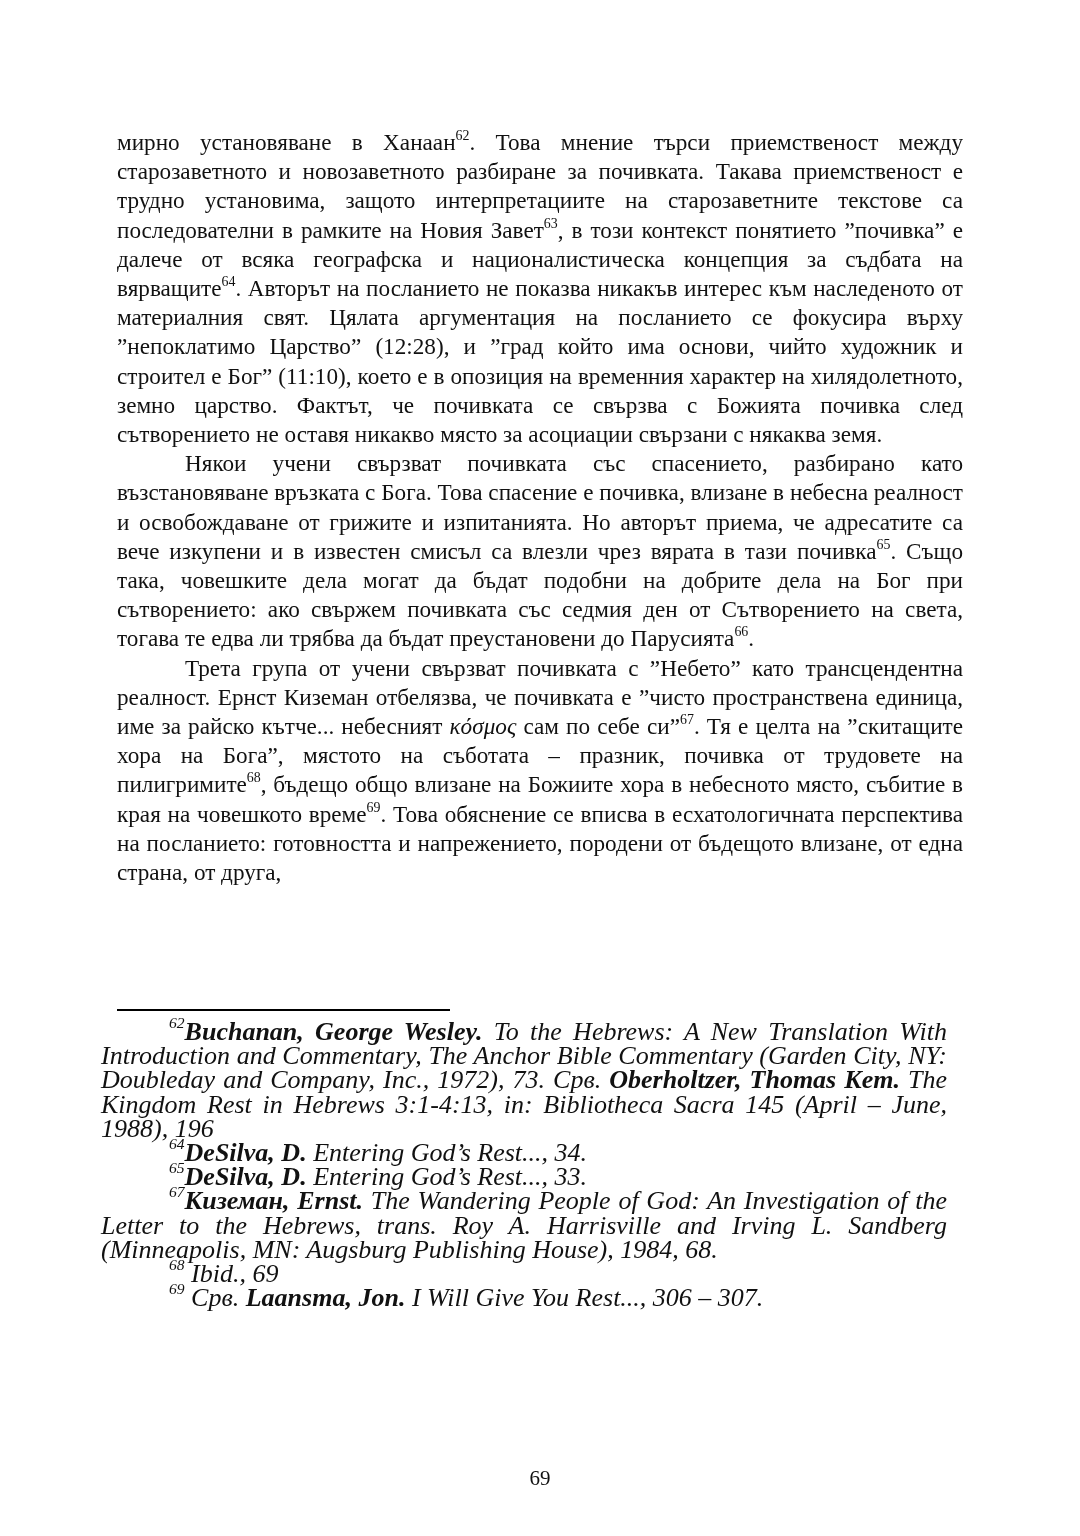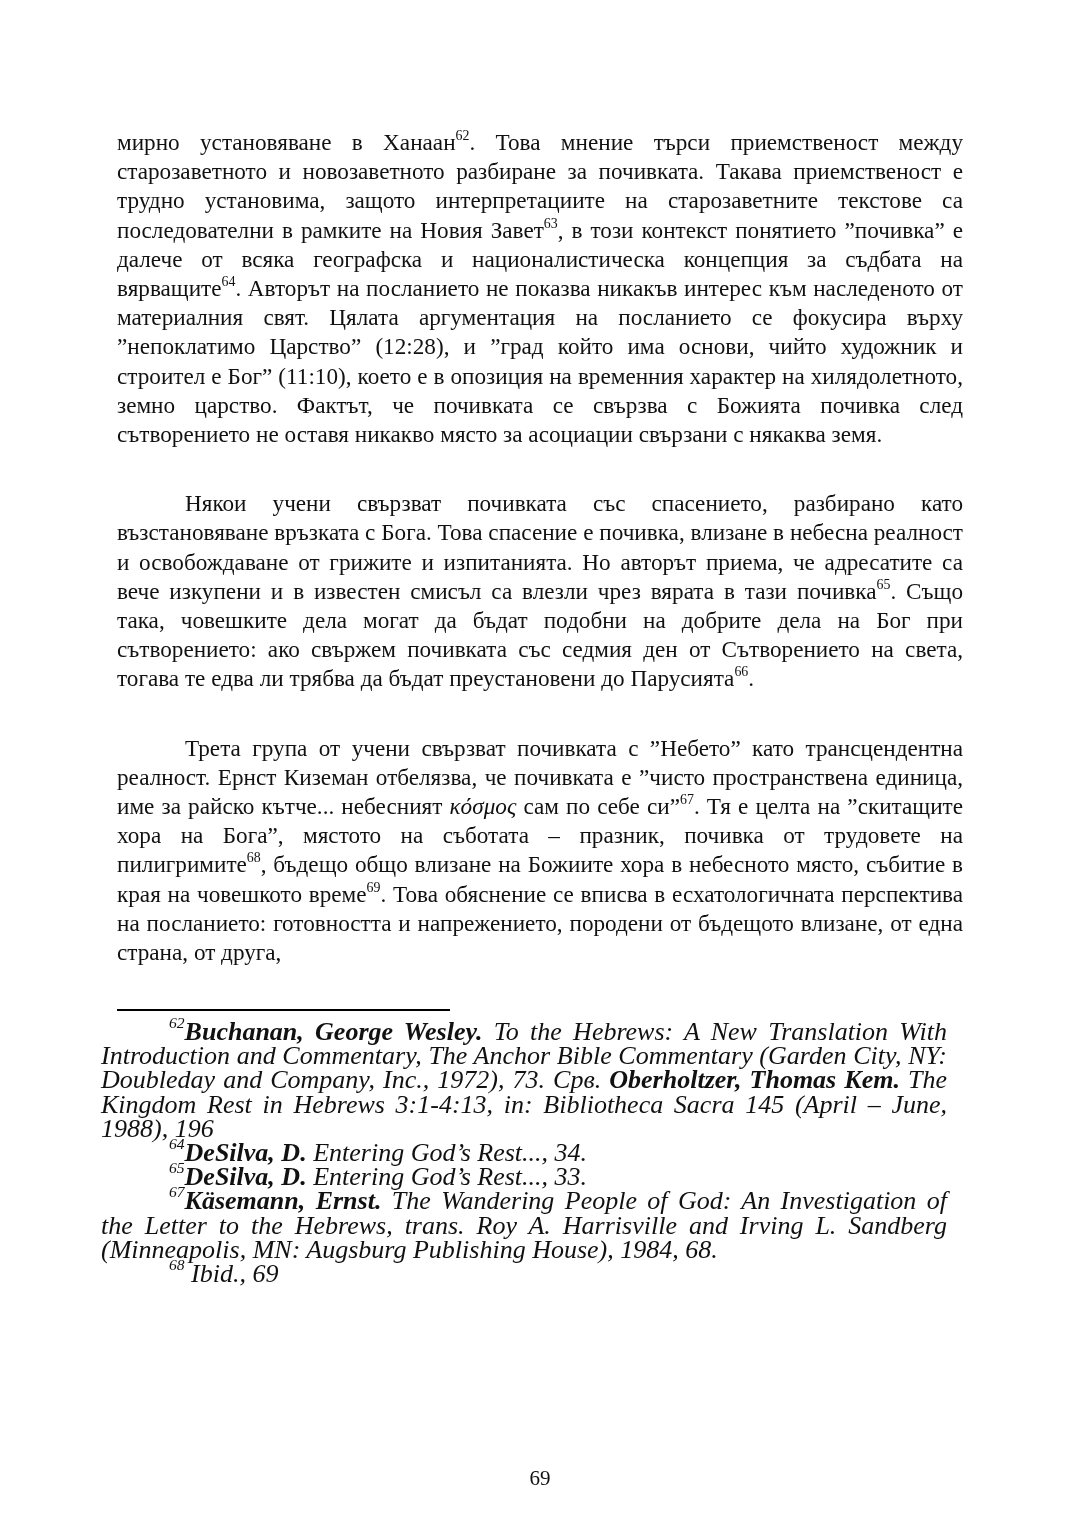--- a/index.html
+++ b/index.html
@@ -1,21 +1,21 @@
 <!DOCTYPE html>
 <html><head>
 <meta charset="utf-8">
 <style>
   html, body { margin: 0; padding: 0; background: #ffffff; }
   body { width: 1080px; height: 1536px; position: relative; overflow: hidden;
          font-family: "Liberation Serif", "DejaVu Serif", serif; color: #111; }
   .page { position: absolute; left: 117px; top: 128px; width: 846px; }
   .body-text { font-size: 23.2px; line-height: 29.2px; text-align: justify; }
   .body-text p { margin: 0; text-indent: 0; }
-  .body-text p.indent { text-indent: 68px; margin-top: 40px; }
+  .body-text p.indent { text-indent: 68px; }
   sup { font-size: 0.6em; line-height: 0; vertical-align: 0.75em; }
   .greek { font-style: italic; }
   .rule { position: absolute; left: 117px; top: 1009px; width: 333px; height: 2px; background: #000; }
   .footnotes { position: absolute; left: 101px; top: 1020px; width: 846px;
                font-size: 26px; line-height: 24.2px; text-align: justify; font-style: italic; }
   .footnotes p { margin: 0; text-indent: 68px; }
   .footnotes b { font-weight: bold; }
   .page-number { position: absolute; top: 1466px; left: 0; width: 1080px; text-align: center;
                  font-size: 21px; }
 </style>
@@ -29,17 +29,18 @@
       <p class="indent"><span>Трета група от учени свързват почивката с ”Небето” като трансцендентна реалност. Ернст Киземан отбелязва, че почивката е ”чисто пространствена единица, име за райско кътче... небесният </span><span class="greek">κόσμος</span><span> сам по себе си”</span><sup>67</sup><span>. Тя е целта на ”скитащите хора на Бога”, мястото на съботата – празник, почивка от трудовете на пилигримите</span><sup>68</sup><span>, бъдещо общо влизане на Божиите хора в небесното място, събитие в края на човешкото време</span><sup>69</sup><span>. Това обяснение се вписва в есхатологичната перспектива на посланието: готовността и напрежението, породени от бъдещото влизане, от една страна, от друга,</span></p>
     </div>
 </div>
 
 <div class="rule"></div>
 
 <div class="footnotes" id="footnotes">
     <p><sup>62</sup><b>Buchanan, George Wesley.</b><span> To the Hebrews: A New Translation With Introduction and Commentary, The Anchor Bible Commentary (Garden City, NY: Doubleday and Company, Inc., 1972), 73. Срв. </span><b>Oberholtzer, Thomas Kem.</b><span> The Kingdom Rest in Hebrews 3:1-4:13, in: Bibliotheca Sacra 145 (April – June, 1988), 196</span></p>
     <p><sup>64</sup><b>DeSilva, D.</b><span> Entering God’s Rest..., 34.</span></p>
     <p><sup>65</sup><b>DeSilva, D.</b><span> Entering God’s Rest..., 33.</span></p>
-    <p><sup>67</sup><b>Käsemann, Ernst.</b><span> The Wandering People of God: An Investigation of the Letter to the Hebrews, trans. Roy A. Harrisville and Irving L. Sandberg (Minneapolis, MN: Augsburg Publishing House), 1984, 68.</span></p>
+    <p><sup>67</sup><b>Киземан, Ernst.</b><span> The Wandering People of God: An Investigation of the Letter to the Hebrews, trans. Roy A. Harrisville and Irving L. Sandberg (Minneapolis, MN: Augsburg Publishing House), 1984, 68.</span></p>
     <p><sup>68</sup><span> Ibid., 69</span></p>
+    <p><sup>69</sup><span> Срв. </span><b>Laansma, Jon.</b><span>  I Will Give You Rest..., 306 – 307.</span></p>
   </div>
 
 <div class="page-number">69</div>
 
 </body></html>

